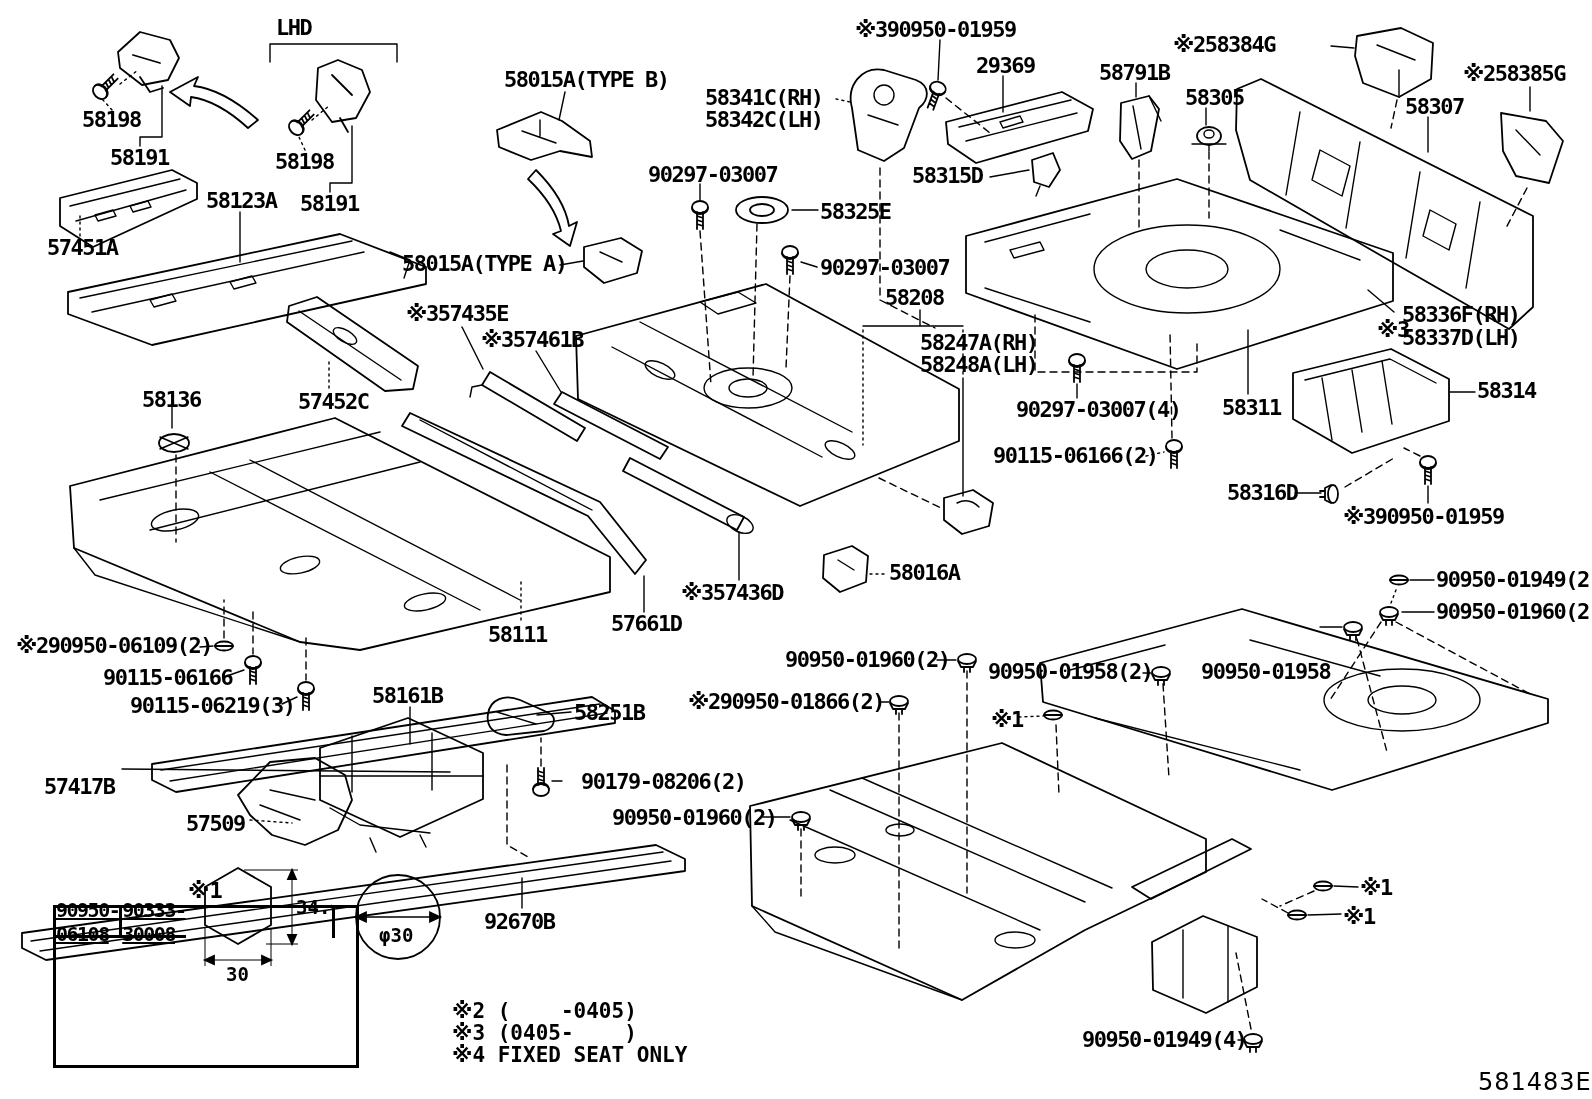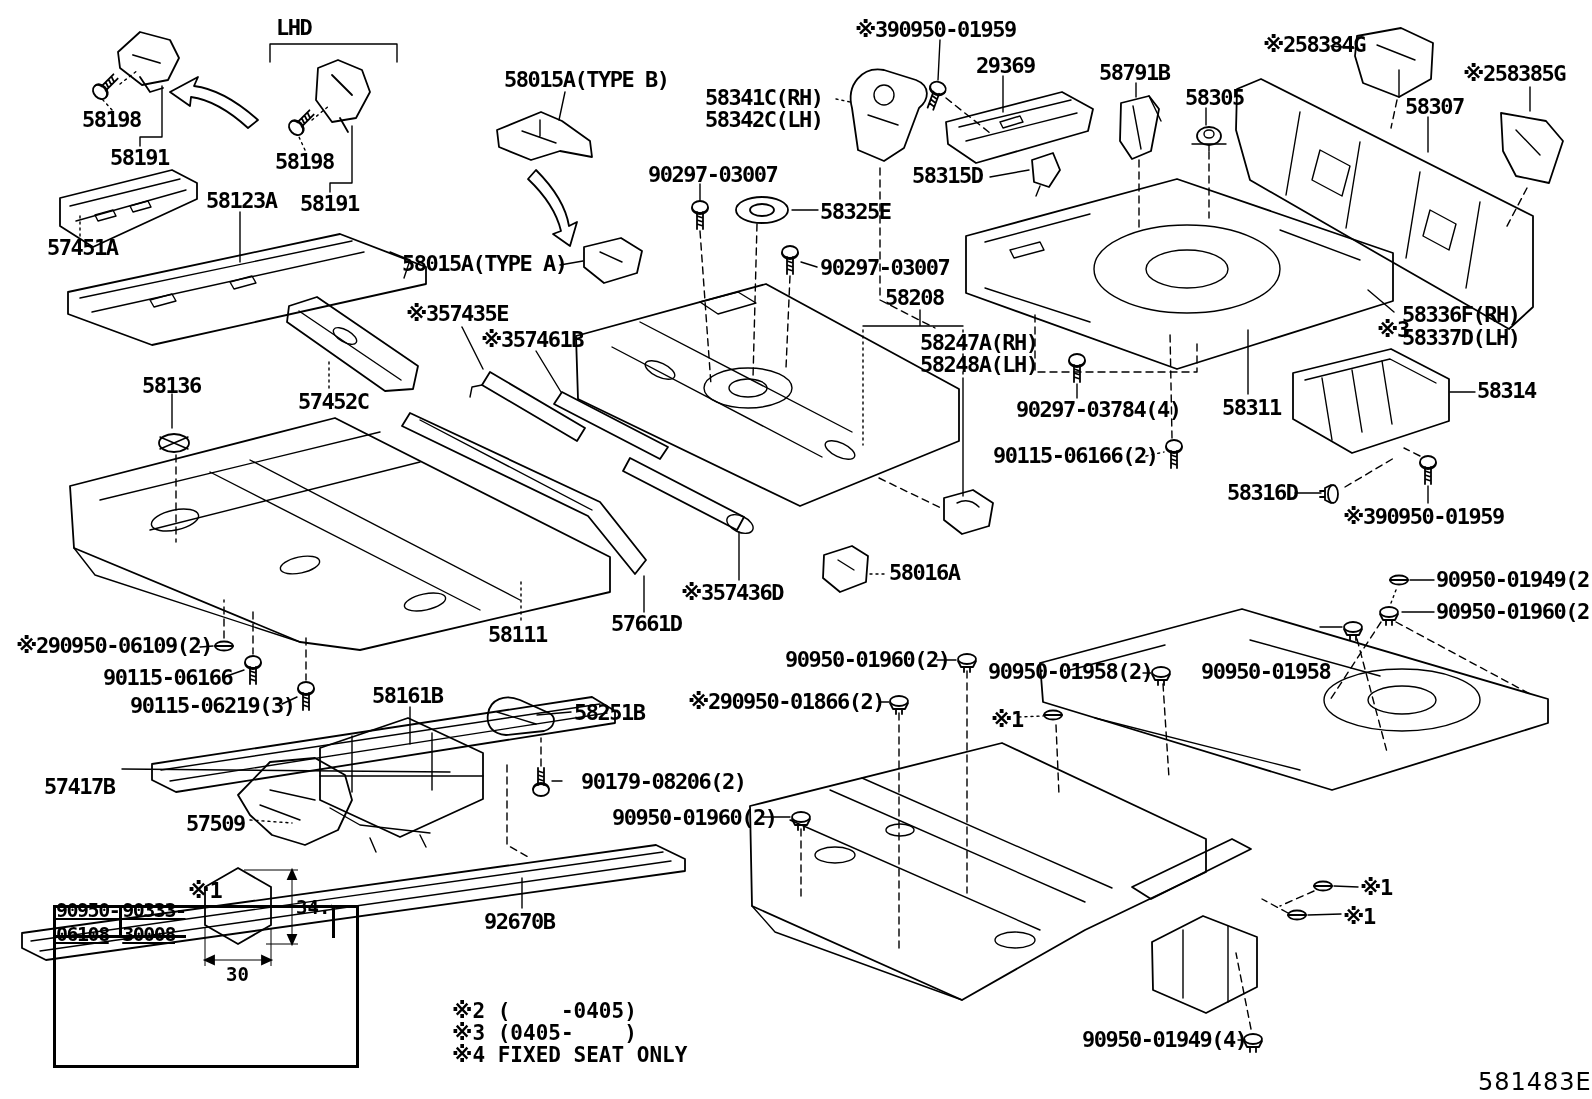--- a/index.html
+++ b/index.html
@@ -427,37 +427,37 @@
       <div class="plabel" style="left: 275px; top: 150px;">58198</div>
       <div class="plabel" style="left: 300px; top: 192px;">58191</div>
       <div class="plabel" style="left: 206px; top: 189px;">58123A</div>
       <div class="plabel" style="left: 47px; top: 236px;">57451A</div>
       <div class="plabel" style="left: 504px; top: 68px;">58015A(TYPE B)</div>
       <div class="plabel" style="left: 705px; top: 86px;">58341C(RH)</div>
       <div class="plabel" style="left: 705px; top: 108px;">58342C(LH)</div>
       <div class="plabel" style="left: 855px; top: 18px;">※390950-01959</div>
       <div class="plabel" style="left: 976px; top: 54px;">29369</div>
       <div class="plabel" style="left: 1099px; top: 61px;">58791B</div>
-      <div class="plabel" style="left: 1263px; top: 33px;">※258384G</div>
+      <div class="plabel" style="left: 1173px; top: 33px;">※258384G</div>
       <div class="plabel" style="left: 1185px; top: 86px;">58305</div>
       <div class="plabel" style="left: 1405px; top: 95px;">58307</div>
       <div class="plabel" style="left: 1463px; top: 62px;">※258385G</div>
       <div class="plabel" style="left: 648px; top: 163px;">90297-03007</div>
       <div class="plabel" style="left: 912px; top: 164px;">58315D</div>
       <div class="plabel" style="left: 820px; top: 200px;">58325E</div>
       <div class="plabel" style="left: 820px; top: 256px;">90297-03007</div>
       <div class="plabel" style="left: 402px; top: 252px;">58015A(TYPE A)</div>
       <div class="plabel" style="left: 885px; top: 286px;">58208</div>
       <div class="plabel" style="left: 406px; top: 302px;">※357435E</div>
       <div class="plabel" style="left: 481px; top: 328px;">※357461B</div>
       <div class="plabel" style="left: 920px; top: 331px;">58247A(RH)</div>
       <div class="plabel" style="left: 920px; top: 353px;">58248A(LH)</div>
-      <div class="plabel" style="left: 142px; top: 374px;">58136</div>
+      <div class="plabel" style="left: 142px; top: 388px;">58136</div>
       <div class="plabel" style="left: 298px; top: 390px;">57452C</div>
-      <div class="plabel" style="left: 1016px; top: 398px;">90297-03784(4)</div>
+      <div class="plabel" style="left: 1016px; top: 398px;">90297-03007(4)</div>
       <div class="plabel" style="left: 1222px; top: 396px;">58311</div>
       <div class="plabel" style="left: 1377px; top: 318px;">※3</div>
       <div class="plabel" style="left: 1402px; top: 303px;">58336F(RH)</div>
       <div class="plabel" style="left: 1402px; top: 326px;">58337D(LH)</div>
       <div class="plabel" style="left: 1477px; top: 379px;">58314</div>
       <div class="plabel" style="left: 993px; top: 444px;">90115-06166(2)</div>
       <div class="plabel" style="left: 1227px; top: 481px;">58316D</div>
       <div class="plabel" style="left: 1343px; top: 505px;">※390950-01959</div>
       <div class="plabel" style="left: 889px; top: 561px;">58016A</div>
       <div class="plabel" style="left: 681px; top: 581px;">※357436D</div>
@@ -500,18 +500,28 @@
           <path d="M52,6 L85,25 L85,63 L52,82 L19,63 L19,25 Z"></path>
           <path stroke-width="1" d="M58,8 L112,8 M80,82 L112,82 M106,12 L106,78"></path>
           <path fill="#000" d="M106,8 l-4,9 l8,0 Z M106,82 l-4,-9 l8,0 Z"></path>
           <path stroke-width="1" d="M19,66 L19,104 M85,66 L85,104 M23,98 L81,98"></path>
           <path fill="#000" d="M19,98 l9,-4 l0,8 Z M85,98 l-9,-4 l0,8 Z"></path>
         </g>
         <text class="dimtext" x="110" y="52">34.6</text>
         <text class="dimtext" x="40" y="119">30</text>
       </svg>
     </div>
+    <div class="legend-cell last">
+      <svg width="130" height="122" viewBox="0 0 130 122">
+        <g stroke="#000" fill="none" stroke-width="1.8">
+          <circle cx="63" cy="55" r="42"></circle>
+          <path stroke-width="1.4" d="M25,55 L101,55"></path>
+          <path fill="#000" d="M21,55 l10,-4.5 l0,9 Z M105,55 l-10,-4.5 l0,9 Z"></path>
+        </g>
+        <text class="dimtext" x="44" y="80">φ30</text>
+      </svg>
+    </div>
   </div>
 </div>
 
 <div class="code">581483E</div>
 
 </div>
 
 </body></html>

